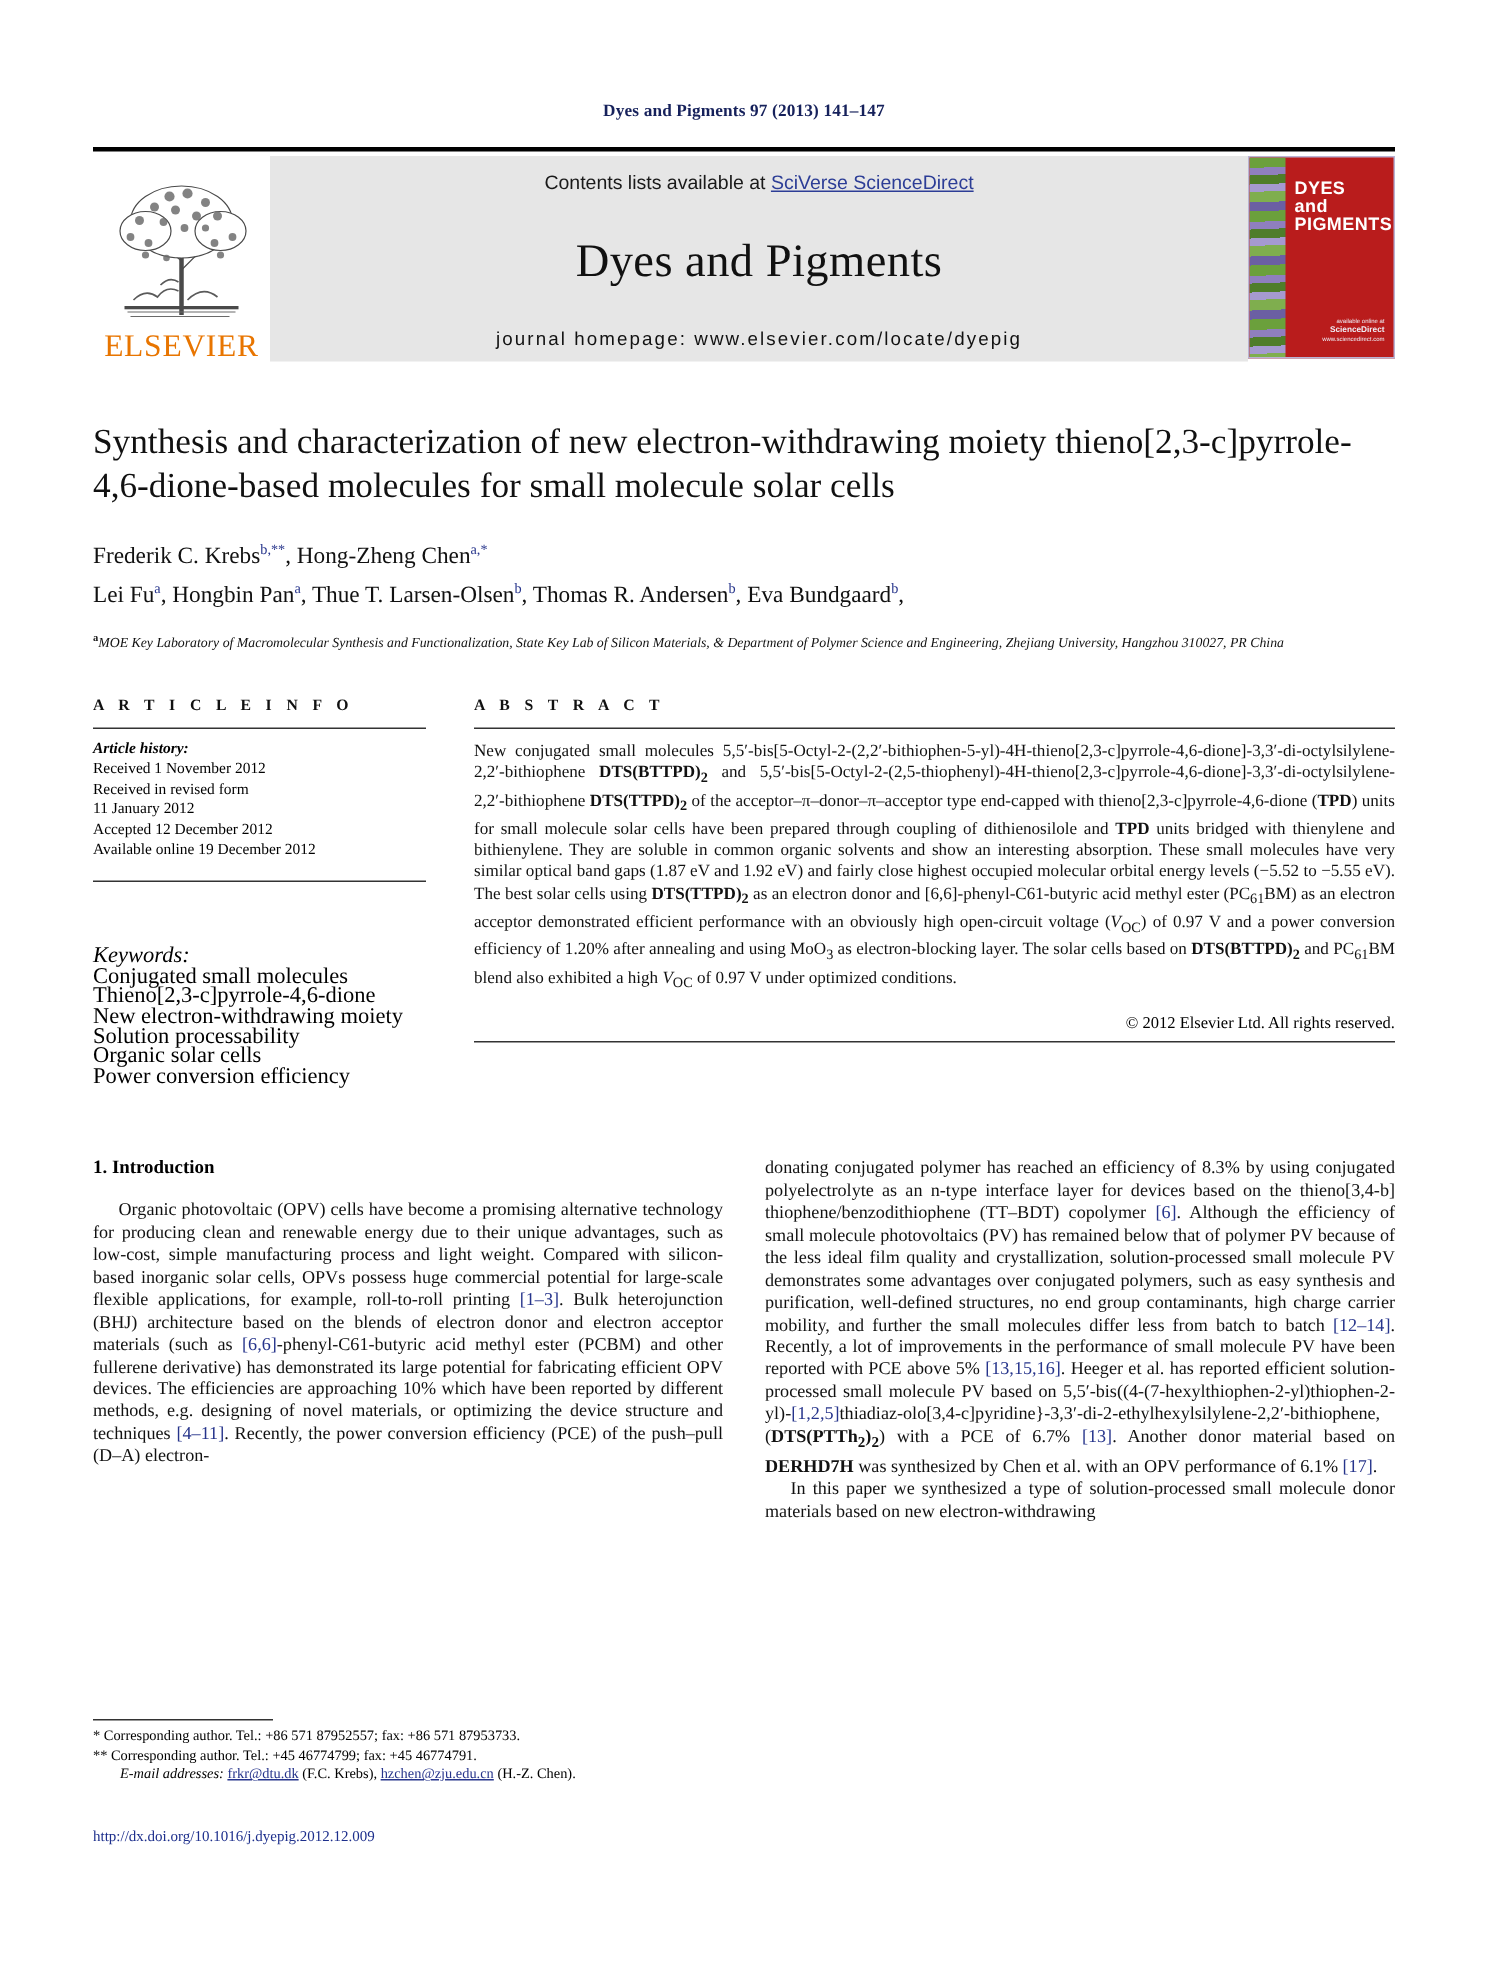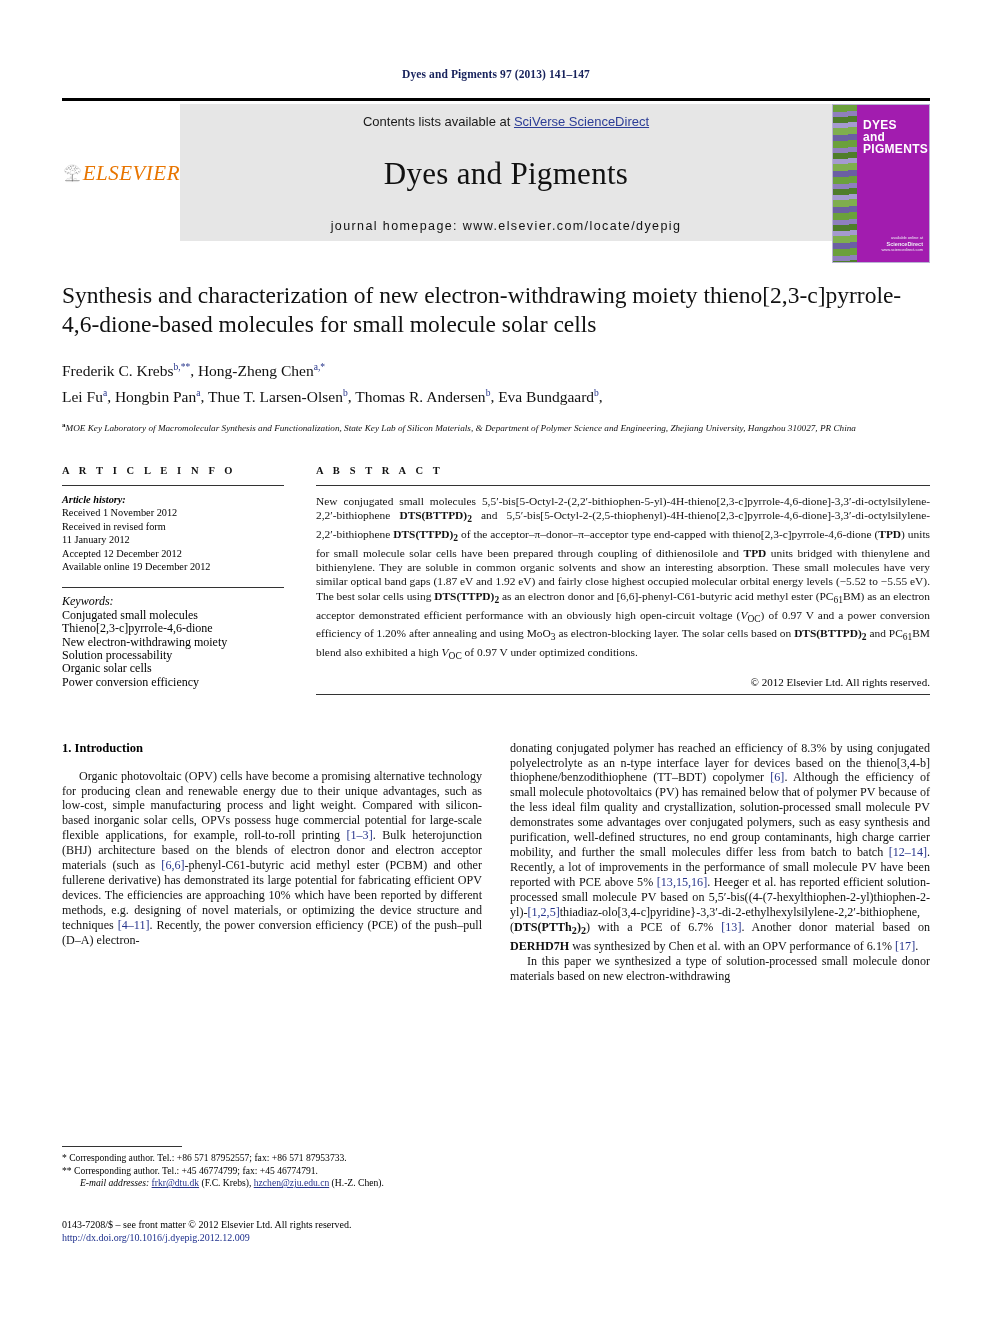--- a/index.html
+++ b/index.html
@@ -47,24 +47,23 @@
   .masthead-inner {
     display: flex;
     align-items: stretch;
     height: 143px;
   }
   .elsevier-logo {
     width: 118px;
     flex: 0 0 118px;
     padding-top: 6px;
     display: flex;
-    flex-direction: row;
+    flex-direction: column;
     align-items: center;
     justify-content: flex-end;
-    font-style: italic;
   }
   .tree-svg { display:block; }
   .elsevier-word {
     font-family: "Liberation Serif", serif;
     color: #e87500;
     font-size: 21px;
     letter-spacing: .5px;
     line-height: 1;
     margin-top: 2px;
   }
@@ -96,22 +95,22 @@
   .banner-home {
     font-family: "Liberation Sans", sans-serif;
     font-size: 12.5px;
     color: #111;
     letter-spacing: 1.4px;
   }
   .cover {
     flex: 0 0 98px;
     width: 98px;
     margin-top: 6px;
-    height: 159px;
-    background: #a21caf;
+    height: 135px;
+    background: #b91c1c;
     position: relative;
     overflow: hidden;
     border: 1px solid #b9b3d4;
     box-sizing: border-box;
   }
   .cover-marble {
     position: absolute;
     left: 0; top: 0; bottom: 0;
     width: 24px;
     background:
@@ -187,21 +186,21 @@
     font-size: 10.5px;
     font-weight: bold;
     letter-spacing: 3.6px;
     color: #111;
     margin-bottom: 9px;
   }
   .hr-thin { border-top: 1px solid #333; }
   .hist { font-size: 10.3px; line-height: 13.4px; margin-top: 7px; }
   .hist .hd { font-style: italic; font-weight: bold; }
   .kw-box { margin-top: 14px; border-top: 1px solid #333; padding-top: 7px; }
-  .kw { font-size: 12px; line-height: 13.4px; }
+  .kw { font-size: 15px; line-height: 13.4px; margin-top: 36px; }
   .kw .hd { font-style: italic; }
   .abs-text {
     font-size: 11.4px;
     line-height: 14.4px;
     text-align: justify;
     margin-top: 8px;
     color: #111;
   }
   .abs-text b { font-weight: bold; }
   .copyright {
@@ -409,17 +408,16 @@
     <div class="fn" style="padding-left:18px;text-indent:0;">
       <span class="em">E-mail addresses:</span>
       <a class="mail" href="#">frkr@dtu.dk</a>
       <span>(F.C. Krebs),</span>
       <a class="mail" href="#">hzchen@zju.edu.cn</a>
       <span>(H.-Z. Chen).</span>
     </div>
   </div>
 
   <div class="issn-block">
-    <div>0143-7208/$ – see front matter © 2012 Elsevier Ltd. All rights reserved.</div>
     <div class="doi">http://dx.doi.org/10.1016/j.dyepig.2012.12.009</div>
   </div>
 
 </div>
 
 </body></html>

